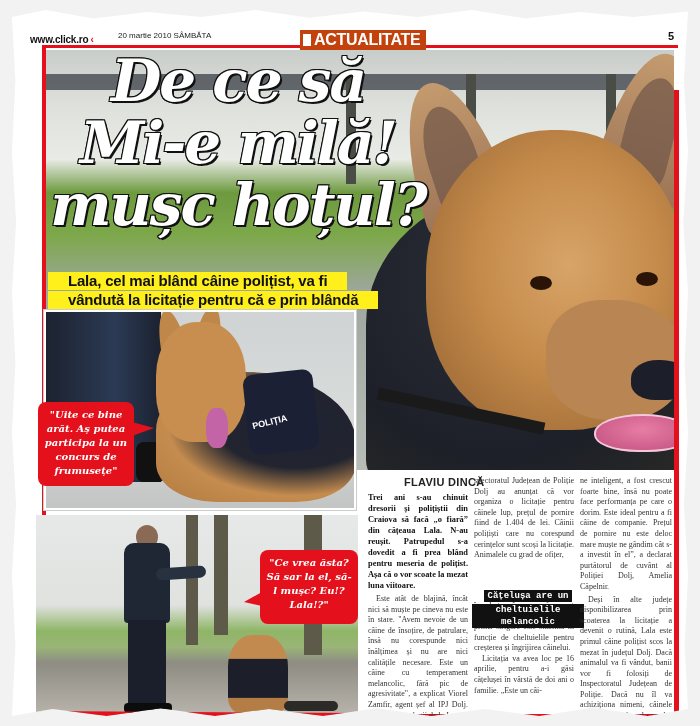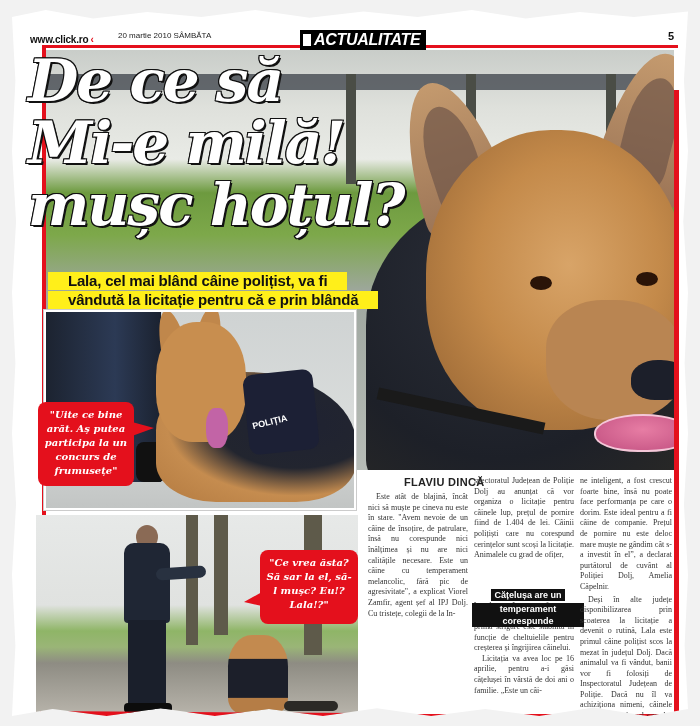--- a/index.html
+++ b/index.html
@@ -17,22 +17,22 @@
 
   
   .topbar { position: absolute; left: 18px; top: 20px; width: 652px; height: 14px; }
   .site { position: absolute; left: 0; top: 4px; font-size: 10px; font-weight: bold; color: #111; letter-spacing: -0.2px; }
   .site .arrow { color: #e4101c; margin: 0 2px; }
   .date { position: absolute; left: 88px; top: 1px; font-size: 8px; color: #222; }
   .pagenum { position: absolute; right: 8px; top: 0; font-size: 11px; font-weight: bold; color: #111; }
   .redline { position: absolute; left: 30px; top: 35px; width: 636px; height: 3px; background: #e4101c; }
   .section-tag {
     position: absolute; left: 288px; top: 20px; height: 20px; padding: 0 6px 0 14px;
-    background: #000000; color: #fff; font-weight: bold; font-size: 16px; line-height: 20px;
-    letter-spacing: -0.3px; font-family: "Liberation Sans", sans-serif; font-style: italic;
+    background: #c2410c; color: #fff; font-weight: bold; font-size: 16px; line-height: 20px;
+    letter-spacing: -0.3px; font-family: "Liberation Sans", sans-serif;
   }
   .section-tag .mini { position: absolute; left: 3px; top: 4px; width: 8px; height: 12px; background: #fff; }
 
   
   .frame-left { position: absolute; left: 30px; top: 38px; width: 4px; height: 470px; background: #e4101c; }
   .frame-right { position: absolute; left: 662px; top: 80px; width: 5px; height: 628px; background: #e4101c; }
   .frame-bottom { position: absolute; left: 350px; top: 704px; width: 317px; height: 4px; background: #e4101c; }
 
   
   .main-photo {
@@ -53,21 +53,21 @@
   .eye { position: absolute; width: 22px; height: 14px; border-radius: 50%; background: #2a1408; }
   .eye.l { left: 484px; top: 226px; }
   .eye.r { left: 590px; top: 222px; }
   .snout { position: absolute; left: 500px; top: 250px; width: 140px; height: 120px; border-radius: 40% 50% 45% 45%; background: #b98552; }
   .nose { position: absolute; left: 585px; top: 310px; width: 60px; height: 40px; border-radius: 45% 50% 40% 40%; background: #1c1f2a; }
   .tongue { position: absolute; left: 548px; top: 364px; width: 98px; height: 38px; border-radius: 50% 50% 45% 45%;
     background: radial-gradient(ellipse at 50% 40%, #e77da4, #c14f80); border: 2px solid #f4c7d8; }
   .collar { position: absolute; left: 330px; top: 355px; width: 170px; height: 12px; background: #1a1a1a; transform: rotate(12deg); }
 
   
-  .headline { position: absolute; left: 16px; top: 40px; width: 420px; }
+  .headline { position: absolute; left: 16px; top: 40px; width: 420px; text-align: center; }
   .headline .line {
     display: block; font-family: "DejaVu Serif", serif; font-weight: bold; font-style: italic;
     font-size: 58px; line-height: 62px; color: #ffffff; letter-spacing: -2px;
     -webkit-text-stroke: 2px #111; paint-order: stroke fill;
     text-shadow: 2px 2px 0 #111, -1px -1px 0 #111, 1px -1px 0 #111, -1px 1px 0 #111;
   }
   .deck { position: absolute; left: 36px; top: 262px; }
   .deck .l {
     display: inline-block; background: #ffef1a; color: #111; font-weight: bold; font-size: 15px; line-height: 18px;
     padding: 0 20px; letter-spacing: -0.2px;
@@ -115,21 +115,21 @@
   
   .article { position: absolute; left: 356px; top: 462px; width: 304px; height: 240px; }
   .byline { position: absolute; left: 0; top: 4px; font-size: 11px; font-weight: bold; color: #222; letter-spacing: .3px; padding-left: 36px; }
   .col { position: absolute; font-family: "Liberation Serif", serif; font-size: 8px; line-height: 10.6px; color: #333; text-align: justify; }
   .col1 { left: 0; top: 20px; width: 100px; }
   .col2 { left: 106px; top: 4px; width: 100px; }
   .col3 { left: 212px; top: 4px; width: 92px; }
   .lead { font-weight: bold; color: #111; font-size: 8.4px; line-height: 11px; margin-bottom: 3px; }
   .indent { text-indent: 8px; }
   .subhead { position: absolute; left: 104px; top: 112px; width: 112px; text-align: center; }
-  .subhead span { display: inline-block; background: #111; color: #fff; font-weight: bold; font-size: 9px; line-height: 12px; padding: 0 3px; margin: 1px 0; }
+  .subhead span { display: inline-block; background: #111; color: #fff; font-weight: bold; font-size: 9px; line-height: 12px; padding: 0 3px; margin: 1px 0; font-family: Liberation Mono, monospace; }
 </style>
 </head>
 <body>
 
 <div class="page">
 
   <div class="topbar">
     <div class="site">
       <span>www.click.ro</span><span class="arrow">‹</span>
     </div>
@@ -201,31 +201,32 @@
     <div class="p3-boots"></div>
     <div class="p3-dog"></div>
     <div class="p3-tail"></div>
   </div>
   <div class="p3-redbar"></div>
   <div class="bubble bubble2">"Ce vrea ăsta? Să sar la el, să-l mușc? Eu!? Lala!?"</div>
 
   <div class="article">
     <div class="byline">FLAVIU DINCĂ</div>
     <div class="col col1">
+      <p class="lead">Trei ani s-au chinuit dresorii și polițiștii din Craiova să facă „o fiară” din cățeaua Lala. N-au reușit. Patrupedul s-a dovedit a fi prea blând pentru meseria de polițist. Așa că o vor scoate la mezat luna viitoare.</p>
       <p class="indent">Este atât de blajină, încât nici să muște pe cineva nu este în stare. "Avem nevoie de un câine de însoțire, de patrulare, însă nu corespunde nici înălțimea și nu are nici calitățile necesare. Este un câine cu temperament melancolic, fără pic de agresivitate", a explicat Viorel Zamfir, agent șef al IPJ Dolj. Cu tristețe, colegii de la In-</p>
     </div>
     <div class="col col2">
       <p>spectoratul Județean de Poliție Dolj au anunțat că vor organiza o licitație pentru câinele lup, prețul de pornire fiind de 1.404 de lei. Câinii polițiști care nu corespund cerințelor sunt scoși la licitație. Animalele cu grad de ofițer,</p>
       <div style="height:40px"></div>
       <p>încadrate în muncă, sunt scoase din disponibilitate, iar prima strigare este stabilită în funcție de cheltuielile pentru creșterea și îngrijirea câinelui.</p>
       <p class="indent">Licitația va avea loc pe 16 aprilie, pentru a-i găsi cățelușei în vârstă de doi ani o familie. „Este un câi-</p>
     </div>
     <div class="subhead">
       <span>Cățelușa are un</span><br>
-      <span>temperament corespunde</span>
+      <span>cheltuielile melancolic</span>
     </div>
     <div class="col col3">
       <p>ne inteligent, a fost crescut foarte bine, însă nu poate face performanța pe care o dorim. Este ideal pentru a fi câine de companie. Prețul de pornire nu este deloc mare muște ne gândim cât s-a investit în el”, a declarat purtătorul de cuvânt al Poliției Dolj, Amelia Căpelnir.</p>
       <p class="indent" style="margin-top:2px">Deși în alte județe disponibilizarea prin scoaterea la licitație a devenit o rutină, Lala este primul câine polițist scos la mezat în județul Dolj. Dacă animalul va fi vândut, banii vor fi folosiți de Inspectoratul Județean de Poliție. Dacă nu îl va achiziționa nimeni, câinele va fi preluat de cel care l-a îngrijit până acum, Viorel Zamfir.</p>
     </div>
   </div>
 
 </div>
 
 </body></html>

